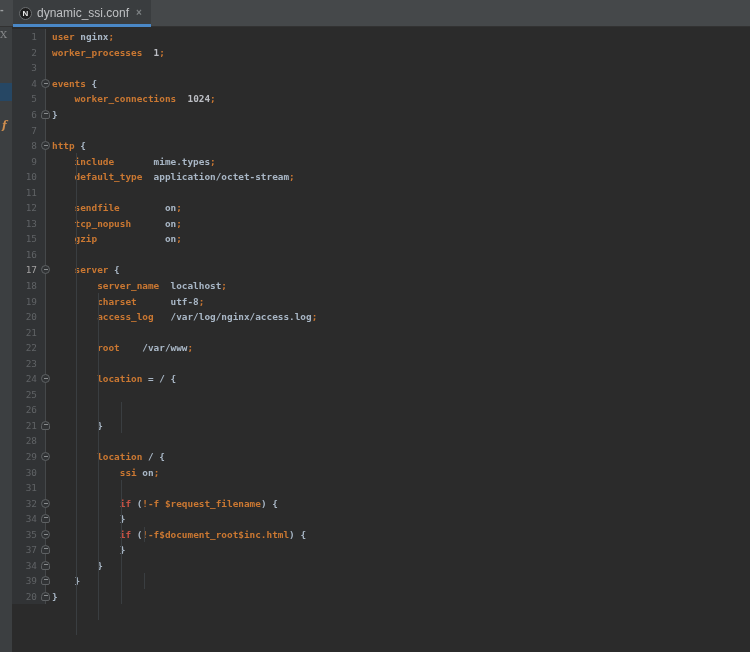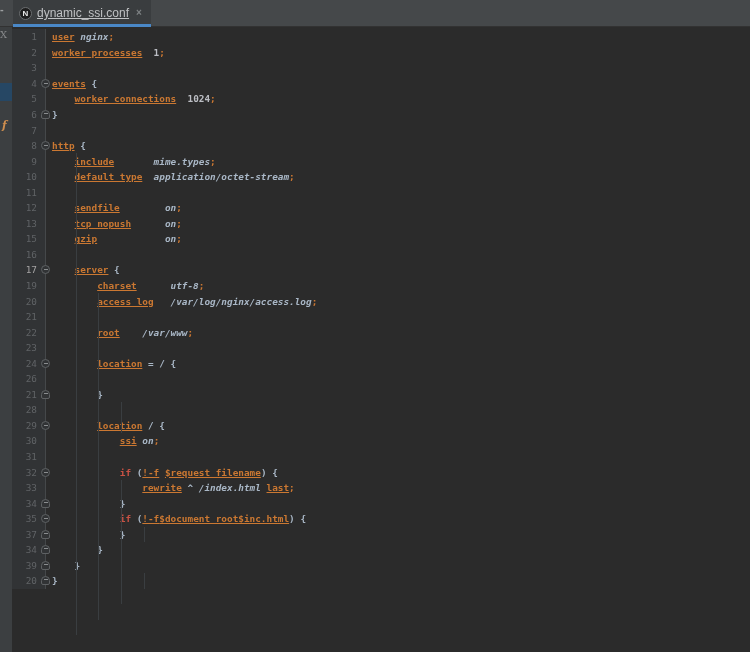--- a/index.html
+++ b/index.html
@@ -23,21 +23,21 @@
   .tab-underline{
     position:absolute;left:0;right:0;bottom:-1px;height:3px;background:#4A88C7;
   }
   .file-icon{
     width:13px;height:13px;border-radius:50%;background:#1E1E1E;
     border:1px solid #6B6E70;box-sizing:border-box;color:#E8E8E8;
     font:bold 8px/11px "Liberation Sans",sans-serif;text-align:center;
     flex-shrink:0;
   }
   .tab-title{
-    color:#BFC1C3;font:12px "Liberation Sans",sans-serif;white-space:nowrap;text-decoration:underline;
+    color:#BFC1C3;font:12px "Liberation Sans",sans-serif;white-space:nowrap;
   }
   .tab-close{
     color:#7E8284;font:bold 10px/10px "Liberation Sans",sans-serif;
     margin-left:2px;cursor:pointer;
   }
   
   .body{position:relative;display:flex;height:625px;}
   .left-strip{
     position:relative;width:12px;flex-shrink:0;background:#3C3F41;
     overflow:hidden;z-index:3;
@@ -63,22 +63,22 @@
     align-items:center;justify-content:flex-end;padding-right:8px;
     box-sizing:border-box;background:#313335;border-right:1px solid #45484A;
     color:#606366;font-size:9.4px;cursor:pointer;
   }
   .row.current .ln{color:#A4A3A3;}
   .code{
     padding-left:6px;white-space:pre;font-size:9.4px;font-weight:bold;
     letter-spacing:0;cursor:text;
   }
   
-  .t-d{color:#CB7832;text-decoration:underline;}          
-  .t-v{color:#A9B7C6;font-style:italic;}          
+  .t-d{color:#CB7832;}          
+  .t-v{color:#A9B7C6;}          
   .t-n{color:#BCBEC4;}          
   .t-s{color:#CC7832;}          
   .t-k{color:#C75244;}          
   .t-p{color:#A9B7C6;}          
   
   .fm{
     position:absolute;left:29px;top:50%;margin-top:-4.5px;width:9px;height:9px;
     border:1px solid #5E6163;border-radius:50%;background:#313335;
     box-sizing:border-box;z-index:2;cursor:pointer;
   }
@@ -185,20 +185,24 @@
           <div class="row">
             <span class="ln">16</span>
             <span class="code"></span>
           </div>
           <div class="row current">
             <span class="ln">17</span>
             <span class="fm"></span>
             <span class="code"><span class="t-p">    </span><span class="t-d">server</span><span class="t-p"> {</span></span>
           </div>
           <div class="row">
+            <span class="ln">18</span>
+            <span class="code"><span class="t-p">        </span><span class="t-d">server_name</span><span class="t-p">  </span><span class="t-v">localhost</span><span class="t-s">;</span></span>
+          </div>
+          <div class="row">
             <span class="ln">19</span>
             <span class="code"><span class="t-p">        </span><span class="t-d">charset</span><span class="t-p">      </span><span class="t-v">utf-8</span><span class="t-s">;</span></span>
           </div>
           <div class="row">
             <span class="ln">20</span>
             <span class="code"><span class="t-p">        </span><span class="t-d">access_log</span><span class="t-p">   </span><span class="t-v">/var/log/nginx/access.log</span><span class="t-s">;</span></span>
           </div>
           <div class="row">
             <span class="ln">21</span>
             <span class="code"></span>
@@ -210,20 +214,24 @@
           <div class="row">
             <span class="ln">23</span>
             <span class="code"></span>
           </div>
           <div class="row">
             <span class="ln">24</span>
             <span class="fm"></span>
             <span class="code"><span class="t-p">        </span><span class="t-d">location</span><span class="t-p"> = / {</span></span>
           </div>
           <div class="row">
+            <span class="ln">25</span>
+            <span class="code"></span>
+          </div>
+          <div class="row">
             <span class="ln">26</span>
           </div>
           <div class="row">
             <span class="ln">21</span>
             <span class="fm fm-end"></span>
             <span class="code"><span class="t-p">        }</span></span>
           </div>
           <div class="row">
             <span class="ln">28</span>
             <span class="code"></span>
@@ -237,24 +245,20 @@
             <span class="ln">30</span>
             <span class="code"><span class="t-p">            </span><span class="t-d">ssi</span><span class="t-p"> </span><span class="t-v">on</span><span class="t-s">;</span></span>
           </div>
           <div class="row">
             <span class="ln">31</span>
           </div>
           <div class="row">
             <span class="ln">32</span>
             <span class="fm"></span>
             <span class="code"><span class="t-p">            </span><span class="t-k">if</span><span class="t-p"> (</span><span class="t-d">!-f</span><span class="t-p"> </span><span class="t-d">$request_filename</span><span class="t-p">) {</span></span>
-          </div>
-          <div class="row">
-            <span class="ln">33</span>
-            <span class="code"><span class="t-p">                </span><span class="t-d">rewrite</span><span class="t-p"> ^ </span><span class="t-v">/index.html</span><span class="t-p"> </span><span class="t-d">last</span><span class="t-s">;</span></span>
           </div>
           <div class="row">
             <span class="ln">34</span>
             <span class="fm fm-end"></span>
             <span class="code"><span class="t-p">            }</span></span>
           </div>
           <div class="row">
             <span class="ln">35</span>
             <span class="fm"></span>
             <span class="code"><span class="t-p">            </span><span class="t-k">if</span><span class="t-p"> (</span><span class="t-d">!-f</span><span class="t-d">$document_root$inc.html</span><span class="t-p">) {</span></span>

